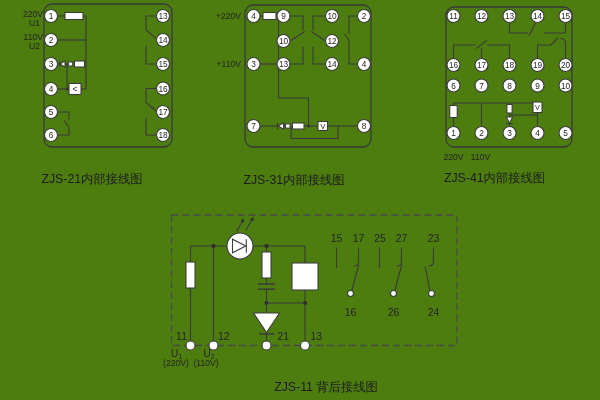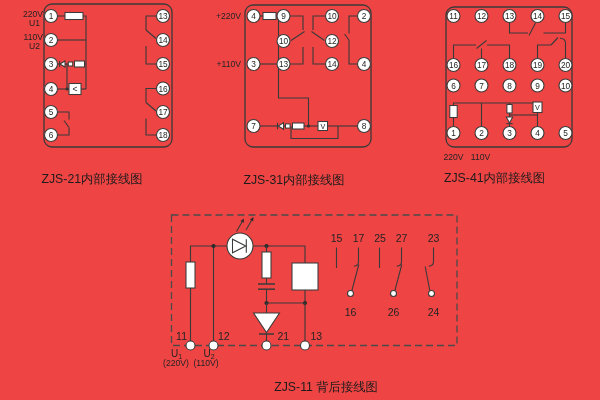--- a/index.html
+++ b/index.html
@@ -1,16 +1,16 @@
 <!DOCTYPE html>
 <html><head>
 <meta charset="utf-8">
 <style>
   html,body{margin:0;padding:0;background:#ffffff;}
-  .stage{position:relative;width:600px;height:400px;background:#ef4444;overflow:hidden;}
+  .stage{position:relative;width:600px;height:400px;background:#4d7c0f;overflow:hidden;}
   svg{display:block;}
   .w{fill:none;stroke:#3a3a3a;stroke-width:1.1;}
   .wd{fill:none;stroke:#4a4a4a;stroke-width:1.3;stroke-dasharray:7 4;}
   .tc{fill:#ffffff;stroke:#3a3a3a;stroke-width:1.1;}
   .cmp{fill:#ffffff;stroke:#3a3a3a;stroke-width:1.05;}
   .cap{fill:none;stroke:#3a3a3a;stroke-width:1.5;}
   .blk{fill:#2b2b2b;stroke:none;}
   .box{fill:none;stroke:#3a3a3a;stroke-width:1.3;}
   text{font-family:"Liberation Sans","DejaVu Sans",sans-serif;fill:#242424;}
   .tn{font-size:8.3px;text-anchor:middle;}

